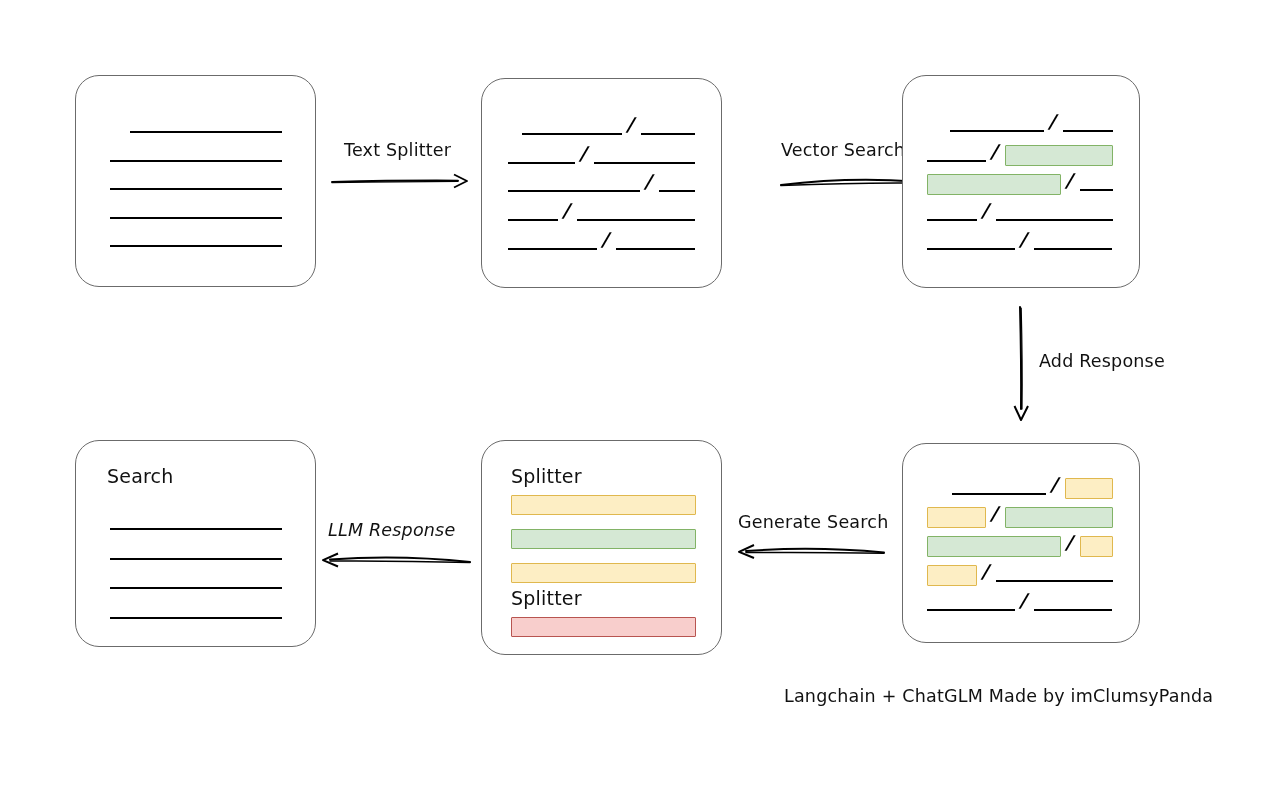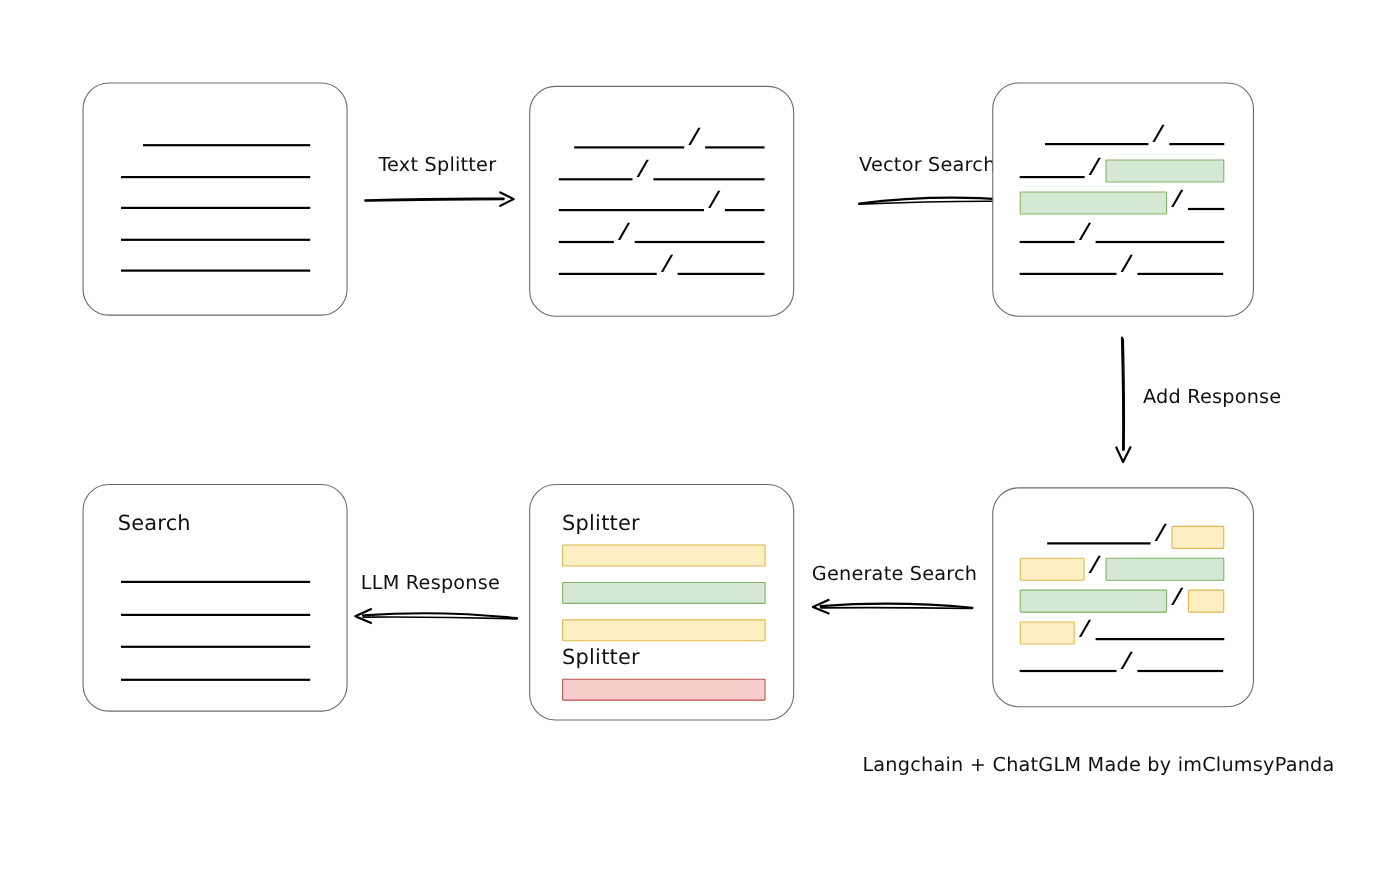--- a/index.html
+++ b/index.html
@@ -227,21 +227,21 @@
     </div>
     <div class="row" style="height:32px;">
       <div class="rule" style="width:175px;"></div>
     </div>
     <div class="row" style="height:32px;">
       <div class="rule" style="width:175px;"></div>
     </div>
   </div>
 </div>
 
-<div class="arrow-group" style="left:320px; top:520px; width:152px; height:50px;">
+<div class="arrow-group" style="left:320px; top:520px; width:152px; height:50px;font-style:italic;">
   <div class="arrow-label" style="left:8px; top:0px;">LLM Response</div>
   <svg width="152" height="28" viewBox="0 0 152 28" style="position:absolute;left:0;top:26px;">
     <path d="M150 16 Q 80 8.5 10 13.5" fill="none" stroke="#000" stroke-width="2" stroke-linecap="round"></path>
     <path d="M150 16.6 Q 78 14.5 10 15" fill="none" stroke="#000" stroke-width="1.5" stroke-linecap="round"></path>
     <path d="M18 7.5 L 3 14.2 L 18 20.5" fill="none" stroke="#000" stroke-width="2" stroke-linejoin="round"></path>
   </svg>
 </div>
 
 <div class="card" style="left:481px; top:440px; width:241px; height:215px;">
   <div class="card-heading" style="position:absolute; left:29px; top:24px;">Splitter</div>

